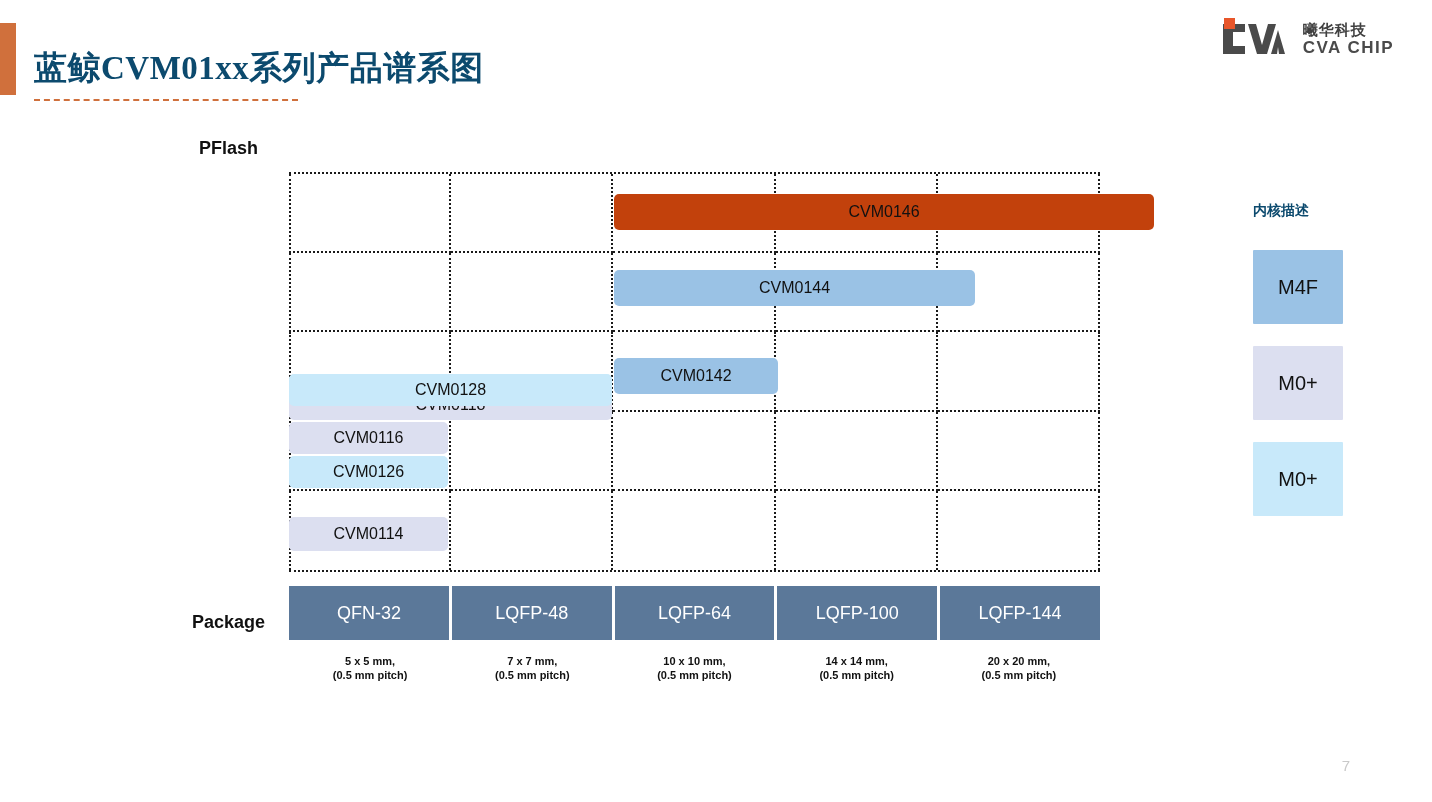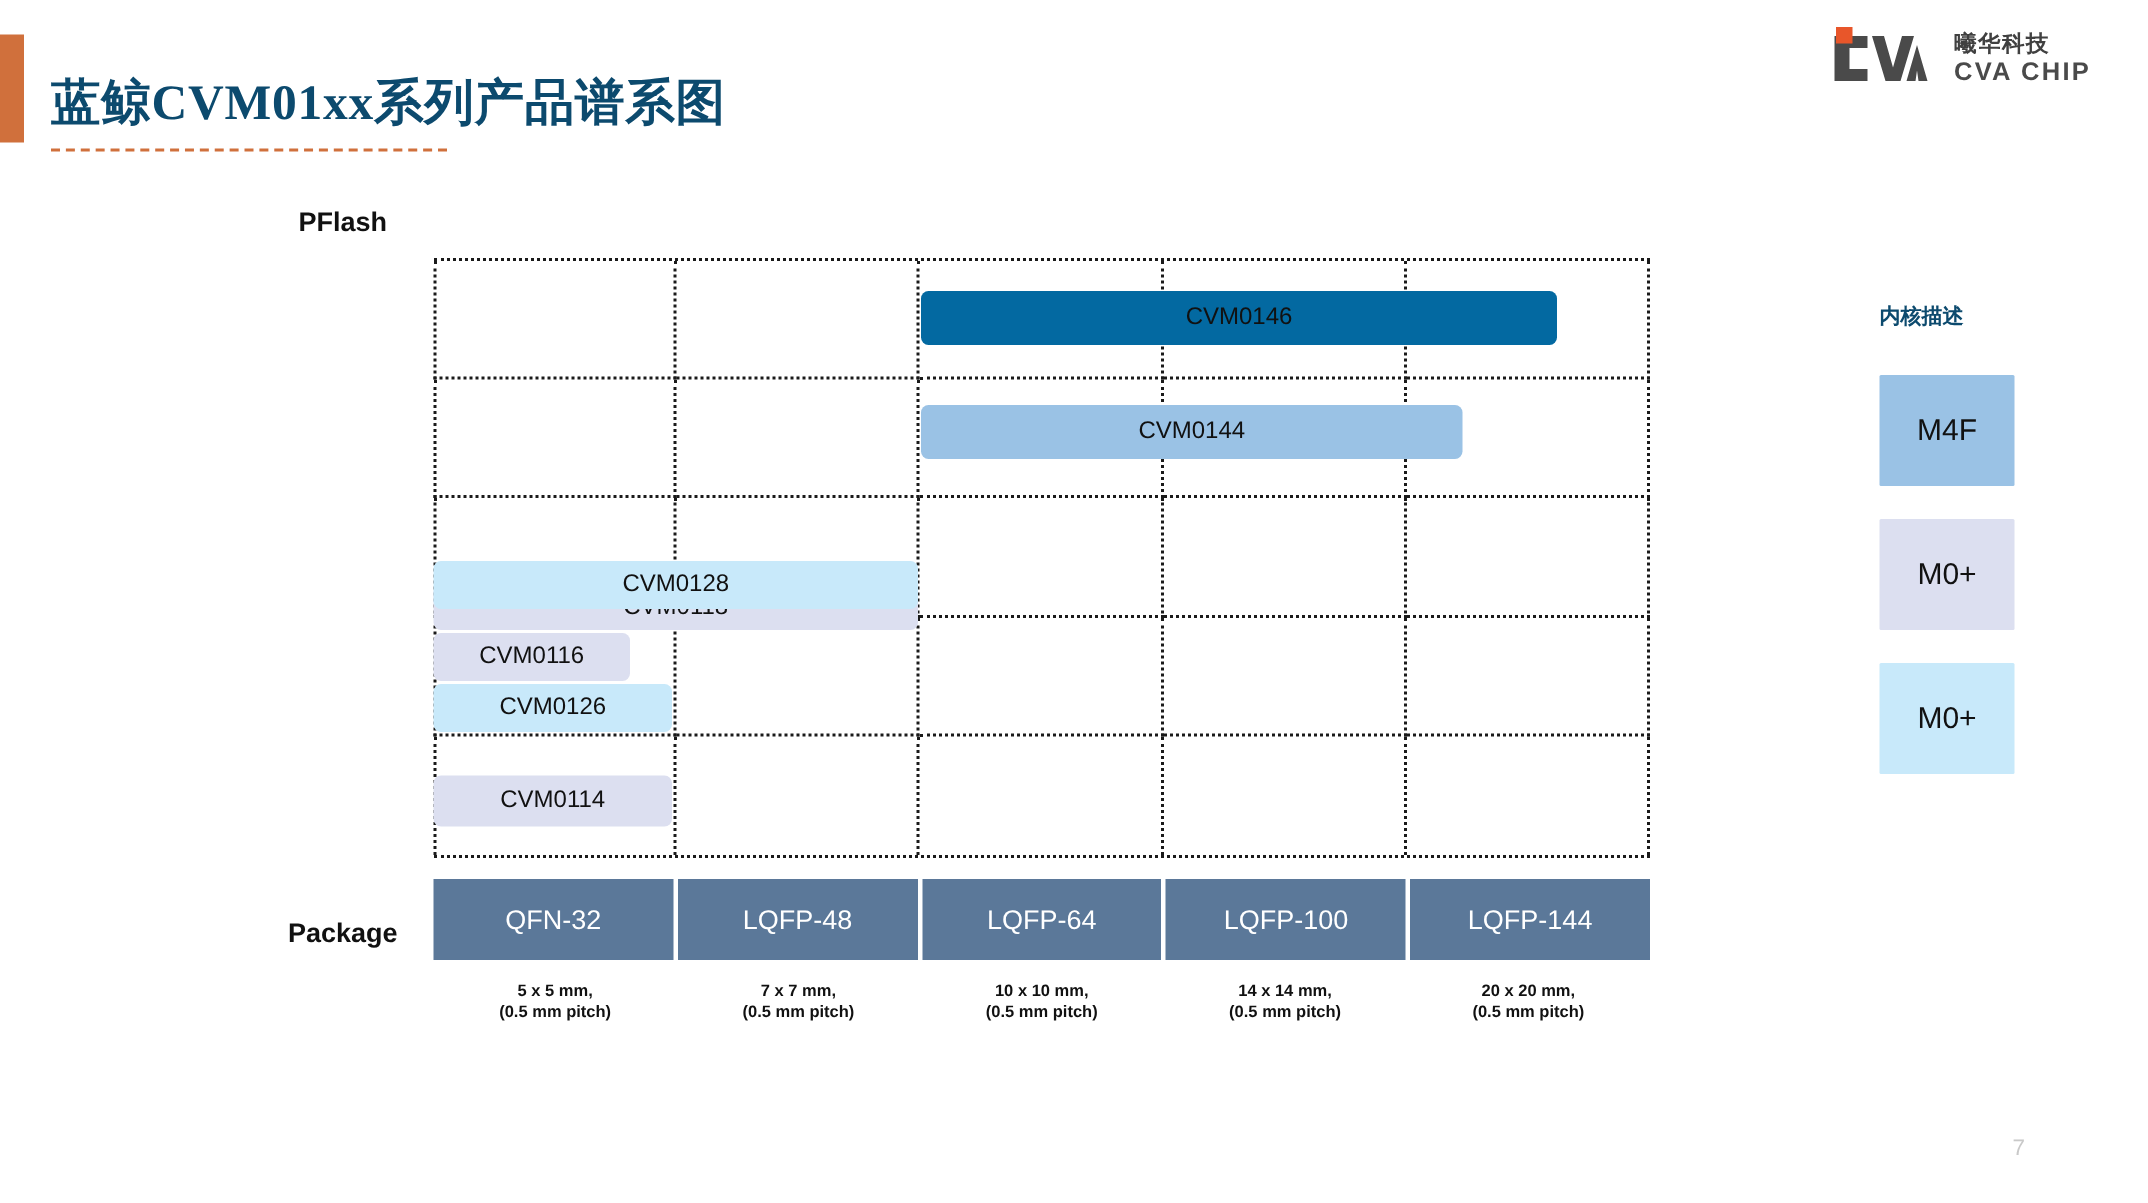--- a/index.html
+++ b/index.html
@@ -177,25 +177,26 @@
       <div class="grid-cell"></div>
       <div class="grid-cell"></div>
       <div class="grid-cell first-col last-row"></div>
       <div class="grid-cell last-row"></div>
       <div class="grid-cell last-row"></div>
       <div class="grid-cell last-row"></div>
       <div class="grid-cell last-row"></div>
     </div>
 
   <div class="bars" id="bars">
-      <div class="bar" style="left: 325px; top: 22px; width: 424px; height: 36px; background: #0369a1;">CVM0146</div>
+      <div class="bar" style="left: 325px; top: 22px; width: 540px; height: 36px; background: #c2410c;">CVM0146</div>
       <div class="bar" style="left: 325px; top: 98px; width: 361px; height: 36px; background: rgb(154, 194, 229);">CVM0144</div>
       <div class="bar" style="left: 0px; top: 170px; width: 323px; height: 30px; background: rgb(220, 223, 240); margin-top: 48px;">CVM0118</div>
       <div class="bar" style="left: 0px; top: 202px; width: 323px; height: 32px; background: rgb(200, 233, 250);">CVM0128</div>
-      <div class="bar" style="left: 0px; top: 250px; width: 131px; height: 32px; background: rgb(220, 223, 240);">CVM0116</div>
+      <div class="bar" style="left: 325px; top: 186px; width: 164px; height: 36px; background: rgb(154, 194, 229);">CVM0142</div>
+      <div class="bar" style="left: 0px; top: 250px; width: 159px; height: 32px; background: rgb(220, 223, 240);">CVM0116</div>
       <div class="bar" style="left: 0px; top: 284px; width: 159px; height: 32px; background: rgb(200, 233, 250);">CVM0126</div>
       <div class="bar" style="left: 0px; top: 345px; width: 159px; height: 34px; background: rgb(220, 223, 240);">CVM0114</div>
     </div>
 
   <div class="pkg-row" id="pkg-row">
       <div class="pkg-cell">QFN-32</div>
       <div class="pkg-cell">LQFP-48</div>
       <div class="pkg-cell">LQFP-64</div>
       <div class="pkg-cell">LQFP-100</div>
       <div class="pkg-cell">LQFP-144</div>

